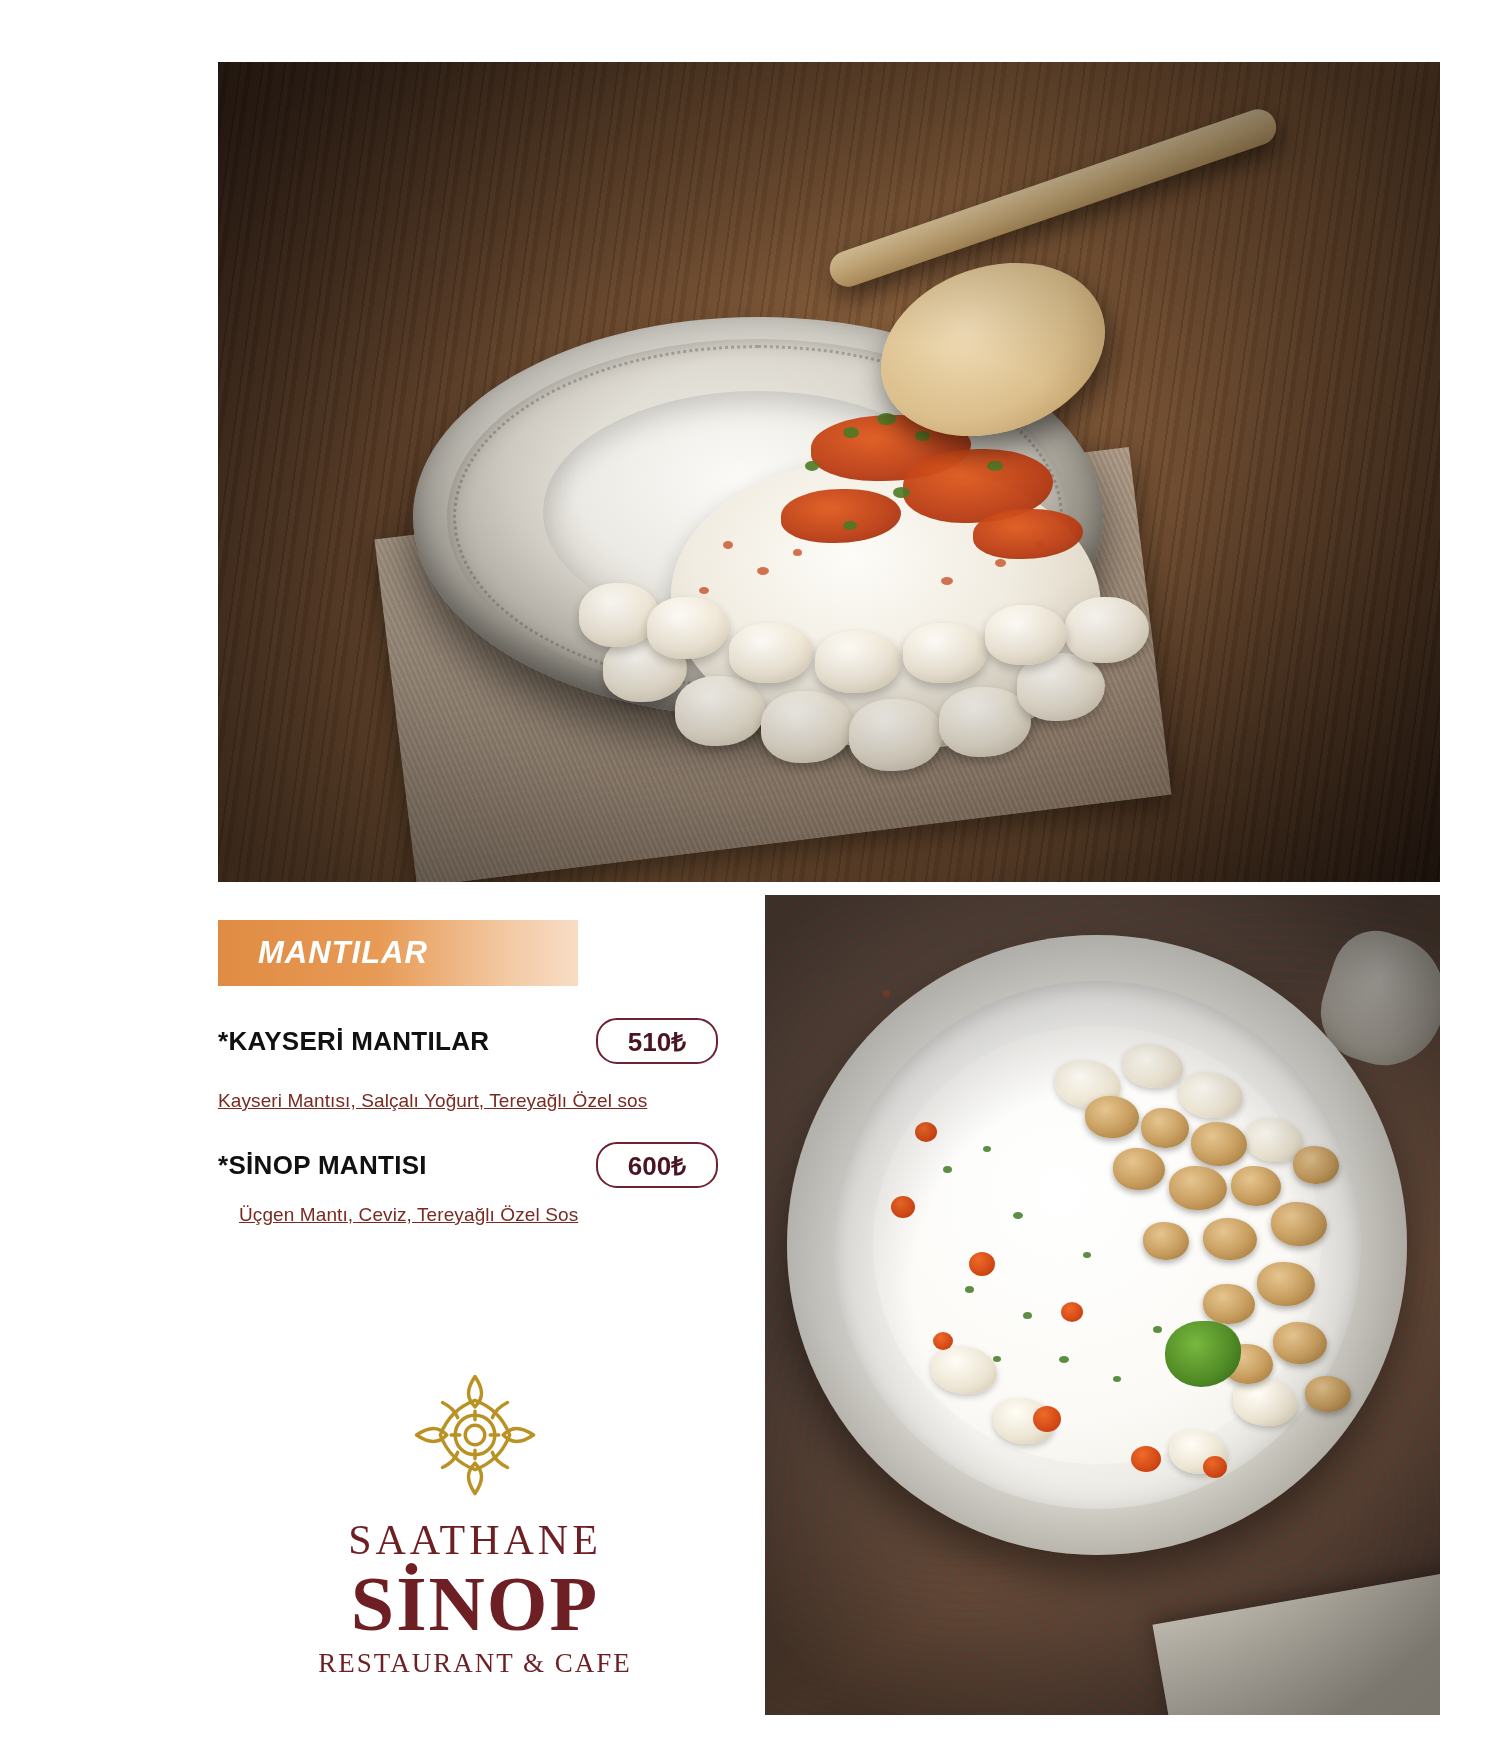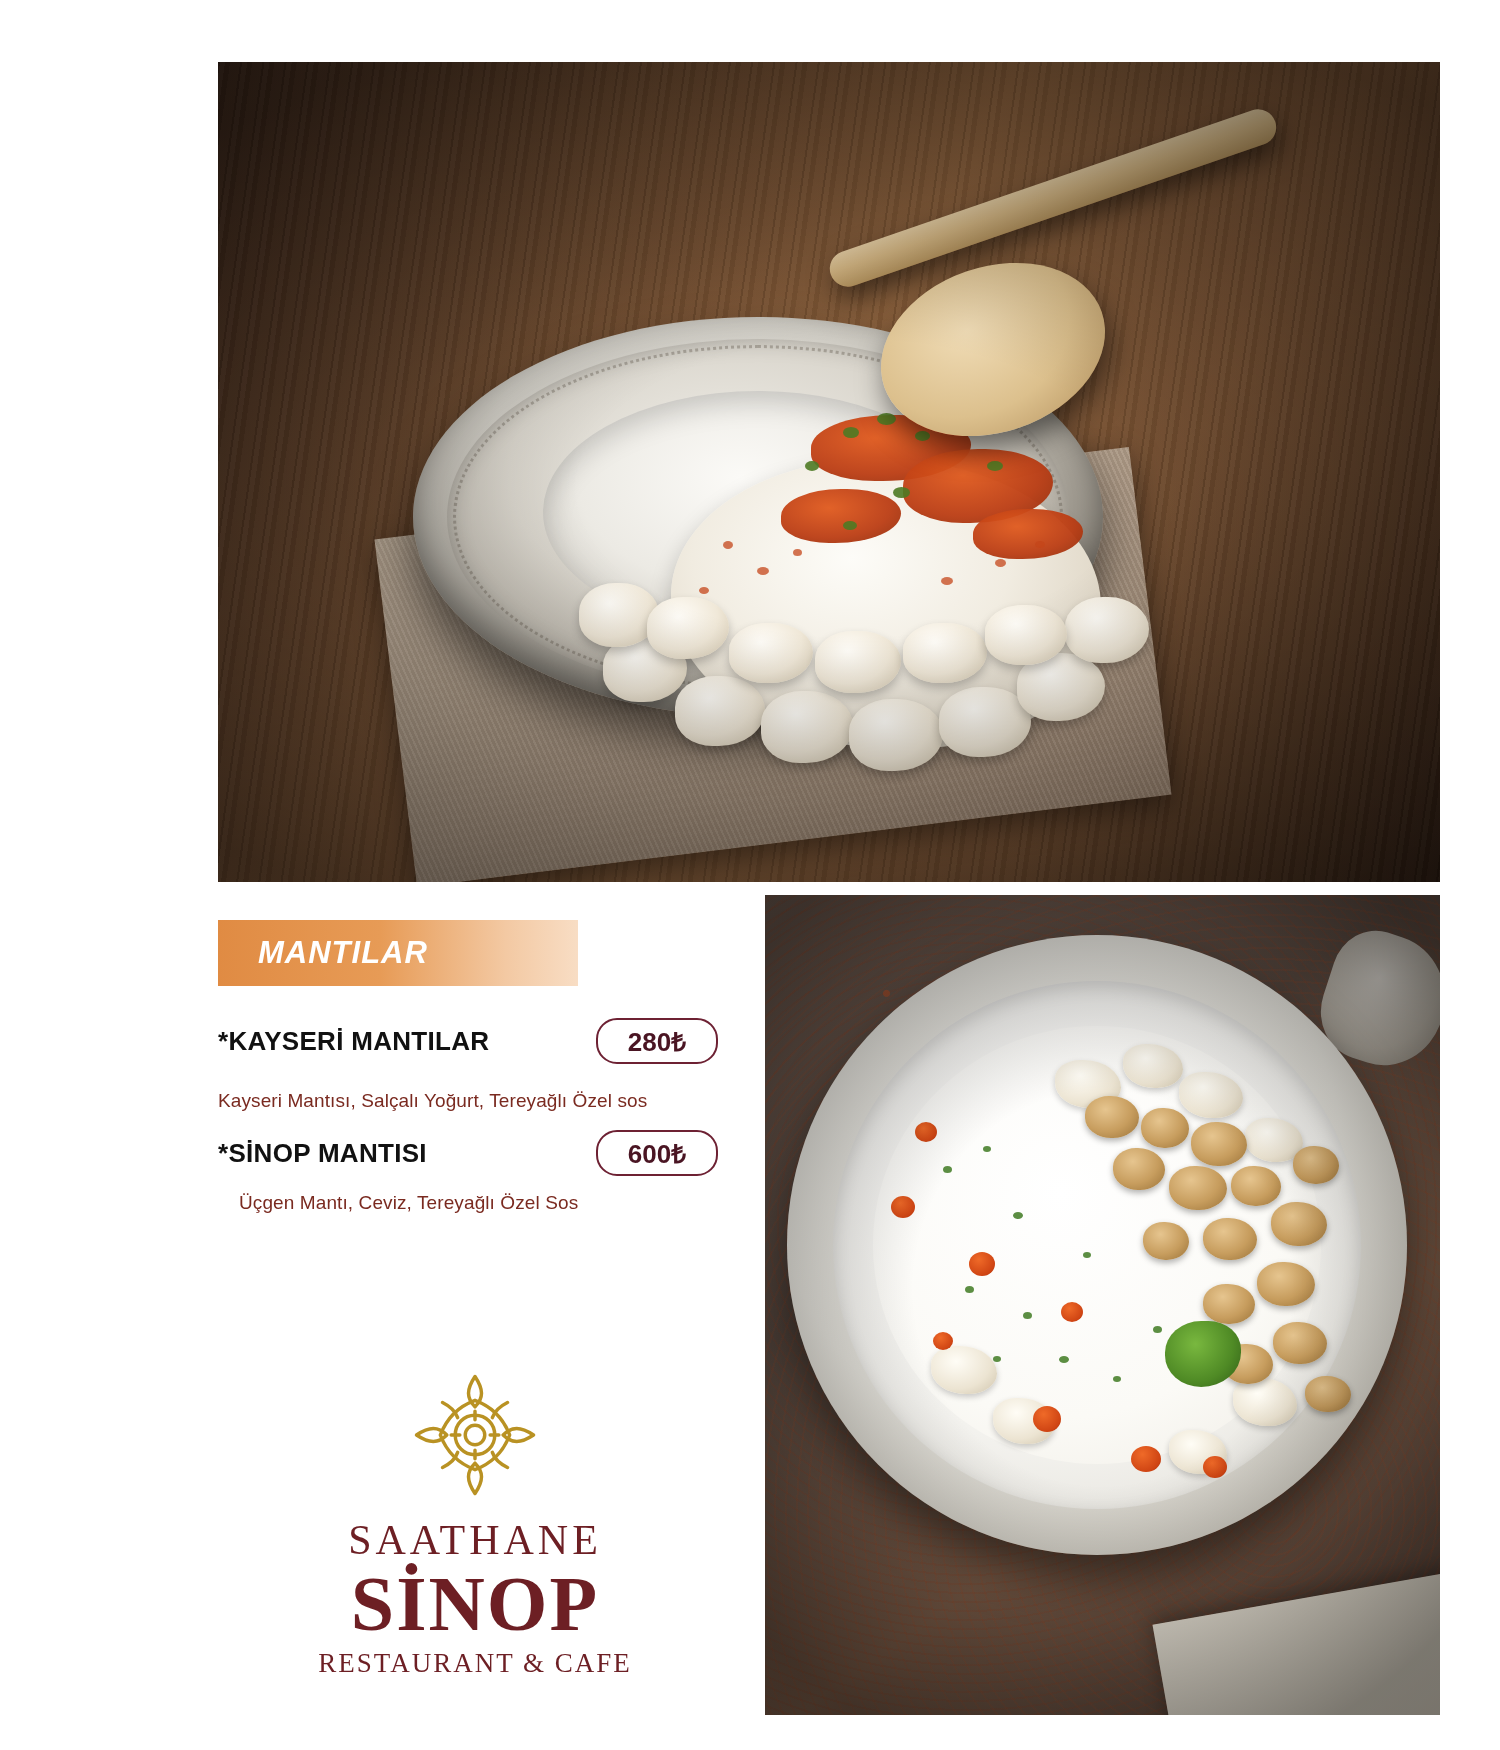--- a/index.html
+++ b/index.html
@@ -301,26 +301,27 @@
     color: #4a1523;
     font-weight: 600;
     background: #ffffff;
     margin-right: 10px;
   }
   .item-desc {
     font-size: 19px;
     color: #7a2a20;
     margin-top: 26px;
     letter-spacing: 0.1px;
+    text-decoration: underline;
   }
   .item-desc.indent {
     margin-left: 21px;
     margin-top: 16px;
   }
-  .row-tight { margin-top: 18px; gap: 16px; }
+  .row-tight { margin-top: 30px; gap: 16px; }
 
   
   .logo-block {
     position: absolute;
     left: 290px;
     top: 1370px;
     width: 370px;
     text-align: center;
   }
   .logo-mark {
@@ -477,21 +478,21 @@
   </div>
 
   <div class="menu-panel">
 
     <div class="section-banner">
       <div class="section-banner-title">MANTILAR</div>
     </div>
 
     <div class="menu-row">
       <div class="item-name">*KAYSERİ MANTILAR</div>
-      <div class="price-pill">280₺</div>
+      <div class="price-pill">510₺</div>
     </div>
     <div class="item-desc">Kayseri Mantısı, Salçalı Yoğurt, Tereyağlı Özel sos</div>
 
     <div class="menu-row row-tight">
       <div class="item-name">*SİNOP MANTISI</div>
       <div class="price-pill">600₺</div>
     </div>
     <div class="item-desc indent">Üçgen Mantı, Ceviz, Tereyağlı  Özel Sos</div>
   </div>
 

